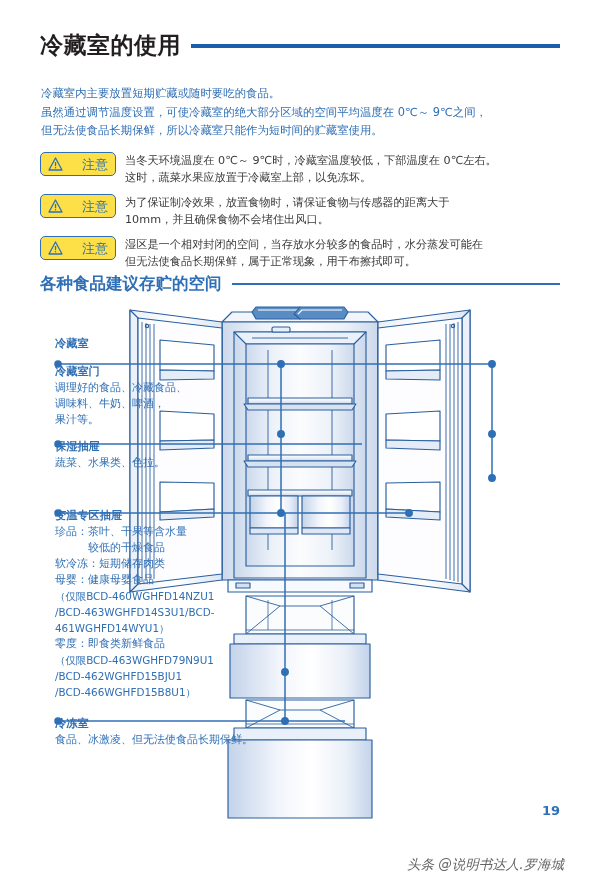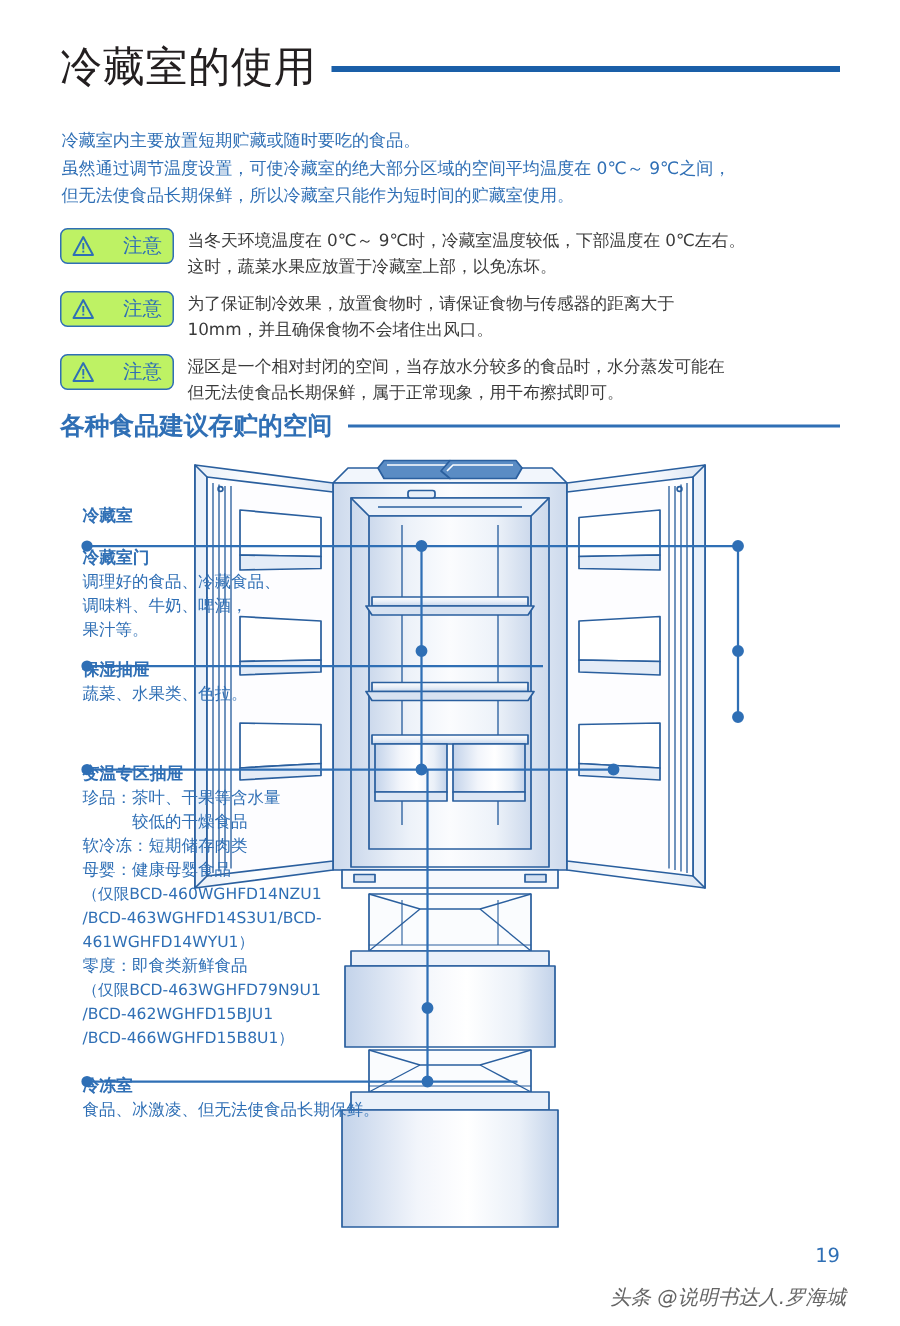--- a/index.html
+++ b/index.html
@@ -19,22 +19,22 @@
   #page-title-row {
     position: absolute;
     left: 40px;
     top: 28px;
     width: 520px;
     height: 34px;
     display: flex;
     align-items: center;
   }
   #page-title {
-    font-size: 28px;
-    font-weight: normal;
+    font-size: 23px;
+    font-weight: bold;
     color: #231f20;
     letter-spacing: 0.5px;
     white-space: nowrap;
   }
   #title-rule {
     flex: 1;
     height: 4px;
     background: #1a5fa8;
     margin-left: 10px;
     margin-top: 2px;
@@ -68,21 +68,21 @@
     flex: 0 0 auto;
     width: 76px;
     height: 24px;
     border: 1.4px solid #2f6fb5;
     border-radius: 5px;
     display: flex;
     align-items: center;
     justify-content: center;
     box-sizing: border-box;
     margin-right: 9px;
-    background: #bef264;
+    background: #fde047;
     gap: 16px;
   }
   .warn-tri { margin-right: 3px; display:block; }
   .notice-badge-label {
     font-size: 13px;
     color: #2f6fb5;
     font-weight: 500;
     line-height: 1;
   }
   .notice-text {
@@ -139,24 +139,24 @@
     white-space: nowrap;
     margin-top: 12px;
   }
   .callout .ln { white-space: nowrap; }
   .callout .ln.small { font-size: 10.4px; }
 
   
   #page-number {
     position: absolute;
     right: 40px;
-    top: 830px;
+    top: 803px;
     font-size: 13px;
     color: #2f6fb5;
-    font-weight: normal;
+    font-weight: bold;
     text-align: center;
   }
   #watermark {
     position: absolute;
     right: 36px;
     top: 856px;
     font-size: 13.5px;
     color: #4a4a4a;
     font-style: italic;
     opacity: 0.85;

